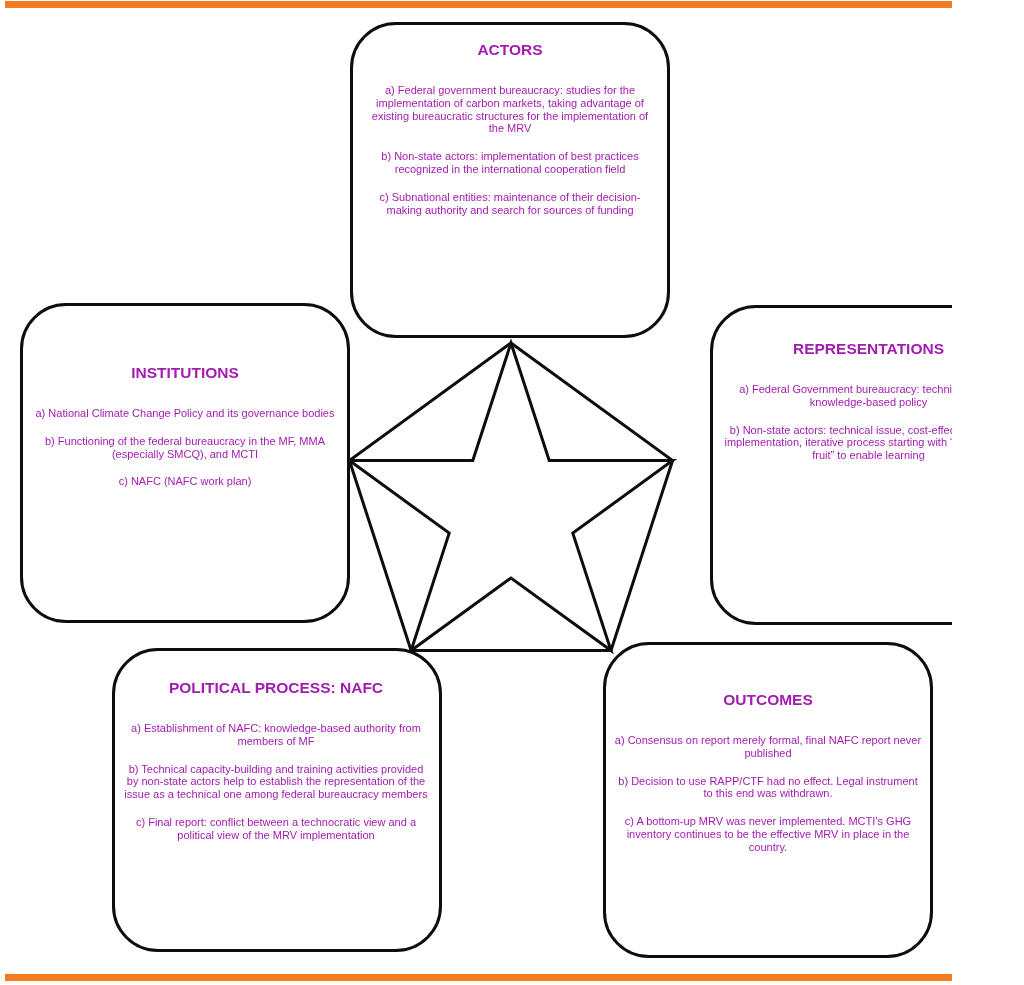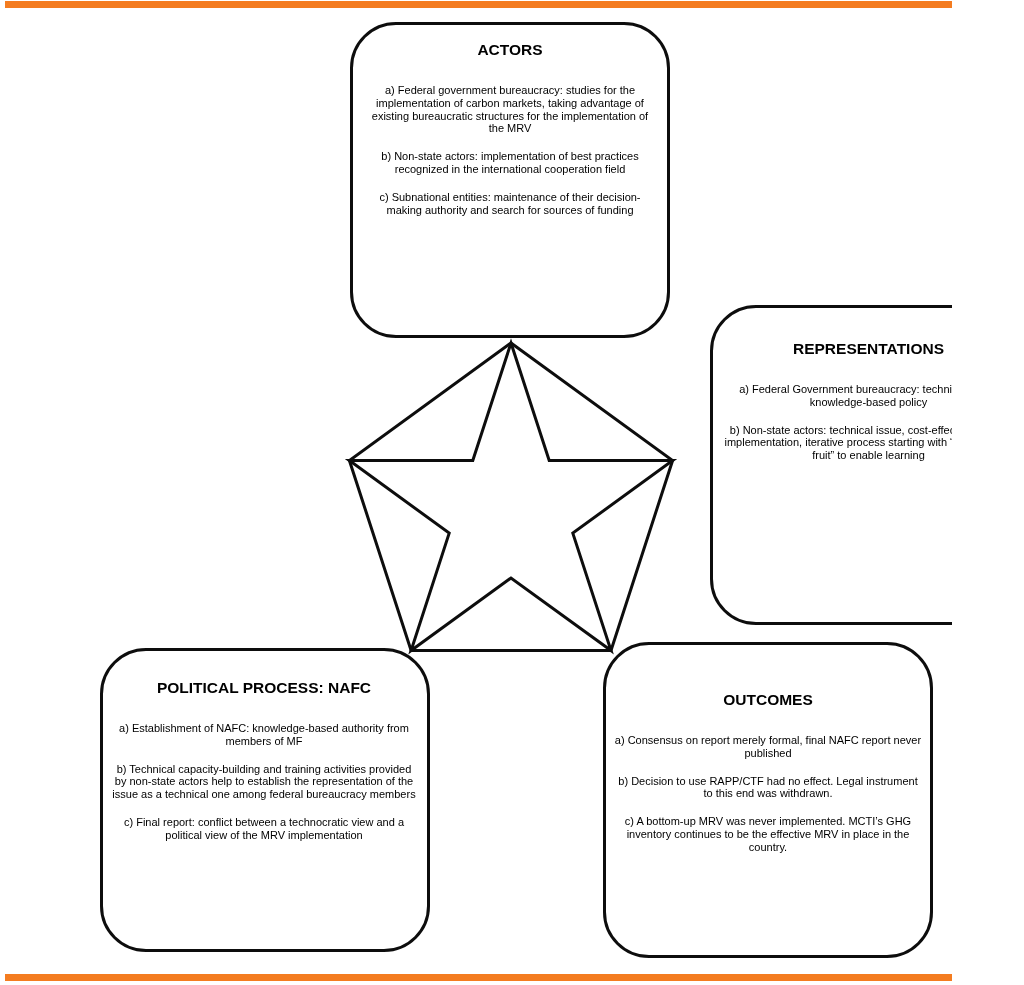--- a/index.html
+++ b/index.html
@@ -2,21 +2,21 @@
 <html><head>
 <meta charset="utf-8">
 <style>
   html, body { margin: 0; padding: 0; background: #ffffff; }
   #canvas {
     position: relative;
     width: 952px;
     height: 985px;
     background: #ffffff;
     font-family: "Liberation Sans", sans-serif;
-    color: #000000;
+    color: #a21caf;
     overflow: hidden;
   }
   .accent-bar {
     position: absolute;
     left: 5px;
     width: 1014px;
     height: 7px;
     background: #F47C20;
   }
   .accent-bar.top { top: 1px; }
@@ -48,21 +48,21 @@
   .box-item {
     margin: 15px 0 0 0;
     font-size: 11px;
     line-height: 1.17;
   }
   .box-item.first { margin-top: 25px; }
 
   .box--actors          { left: 350px; top: 22px;  width: 320px; height: 316px; padding-top: 16px; }
   .box--institutions    { left: 20px;  top: 303px; width: 330px; height: 320px; padding-top: 58px; }
   .box--representations { left: 710px; top: 305px; width: 324px; height: 320px; padding-top: 32px; padding-left: 6px; padding-right: 13px; }
-  .box--political       { left: 100px; top: 648px; width: 330px; height: 304px; padding-top: 28px; padding-left: 7px; padding-right: 9px; }
+  .box--political       { left: 112px; top: 648px; width: 330px; height: 304px; padding-top: 28px; padding-left: 7px; padding-right: 9px; }
   .box--outcomes        { left: 592px; top: 642px; width: 330px; height: 316px; padding-top: 46px; padding-left: 7px; padding-right: 7px; margin-left: 11px; }
 </style>
 </head>
 <body>
 
 <div id="canvas">
 
   <div class="accent-bar top" style="background: rgb(244, 124, 32);"></div>
   <div class="accent-bar bottom" style="background: rgb(244, 124, 32);"></div>
 
@@ -73,20 +73,26 @@
     <polygon points="511,343 549.2,460.4 672.6,460.5 572.8,533.1 611,650.5 511,578 411.1,650.5 449.2,533.1 349.4,460.5 472.8,460.4" fill="#ffffff" stroke="#0d0d0d" stroke-width="3"></polygon>
   </svg>
 
   <div class="box box--actors">
     <div class="box-title">ACTORS</div>
     <p class="box-item first">a) Federal government bureaucracy: studies for the implementation of carbon markets, taking advantage of existing bureaucratic structures for the implementation of the MRV</p>
     <p class="box-item">b) Non-state actors: implementation of best practices recognized in the international cooperation field</p>
     <p class="box-item">c) Subnational entities: maintenance of their decision-making authority and search for sources of funding</p>
   </div>
 
+  <div class="box box--institutions">
+    <div class="box-title">INSTITUTIONS</div>
+    <p class="box-item first">a) National Climate Change Policy and its governance bodies</p>
+    <p class="box-item">b) Functioning of the federal bureaucracy in the MF, MMA (especially SMCQ), and MCTI</p>
+    <p class="box-item">c) NAFC (NAFC work plan)</p>
+  </div>
 
   <div class="box box--representations">
     <div class="box-title">REPRESENTATIONS</div>
     <p class="box-item first">a) Federal Government bureaucracy: technical issue, knowledge-based policy</p>
     <p class="box-item">b) Non-state actors: technical issue, cost-effectiveness in implementation, iterative process starting with “low hanging fruit” to enable learning</p>
   </div>
 
   <div class="box box--political">
     <div class="box-title">POLITICAL PROCESS: NAFC</div>
     <p class="box-item first">a) Establishment of NAFC: knowledge-based authority from members of MF</p>

